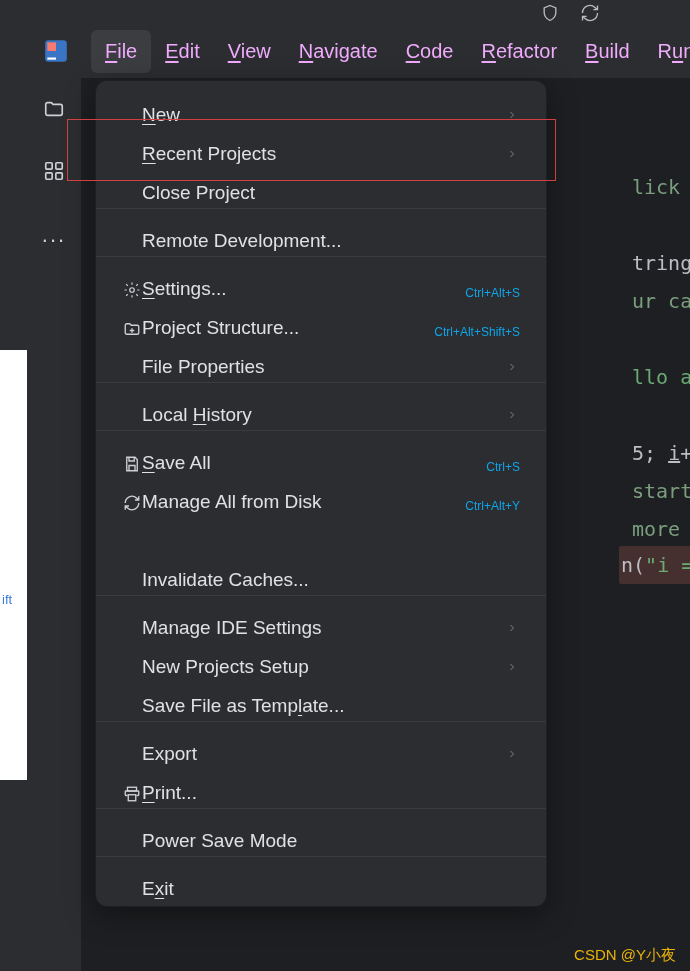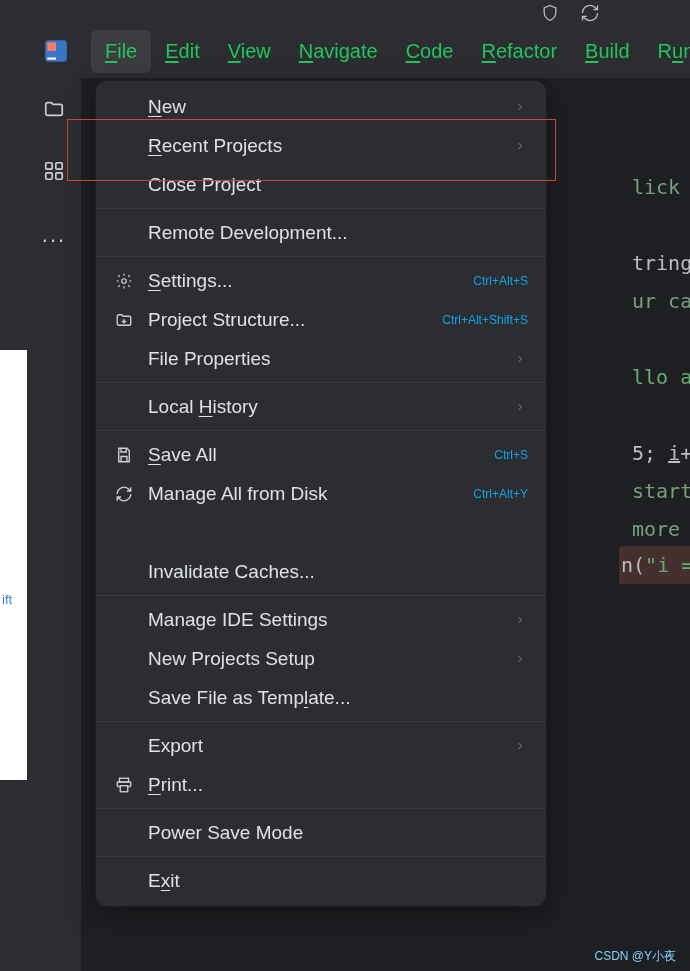--- a/index.html
+++ b/index.html
@@ -1,42 +1,42 @@
 <!DOCTYPE html>
 <html><head>
 <meta charset="utf-8">
 <style>
   html,body{margin:0;padding:0;width:690px;height:971px;background:#2b2d30;color:#dfe1e5;font-family:-apple-system,"Segoe UI",Arial,sans-serif;font-size:16px;overflow:hidden;position:relative}
   .top-external{position:absolute;top:0;left:540px;right:0;height:30px;display:flex;align-items:center;gap:20px;color:#bbb}
   .top-external svg{height:20px;width:20px}
   .ide-root{position:absolute;top:24px;left:27px;right:0;bottom:0;background:#2b2d30}
   .menubar{height:54px;display:flex;align-items:center;padding-left:10px;gap:0}
   .logo{width:26px;height:26px;margin:0 22px 0 6px;display:flex;align-items:center;justify-content:center}
-  .menu-item{padding:10px 14px;color:#22c55e;font-size:20px;border-radius:6px}
+  .menu-item{padding:10px 14px;color:#f0abfc;font-size:20px;border-radius:6px}
   .menu-item.active{background:#3b3d41}
   .menu-item u{text-decoration:underline;text-underline-offset:3px}
   .body{display:flex;height:calc(100% - 54px)}
   .gutter{width:54px;border-right:1px solid #1e1f22;display:flex;flex-direction:column;align-items:center;padding-top:20px;gap:36px}
   .gutter svg,.gutter .dots{color:#ced0d6}
   .dots{letter-spacing:2px;font-size:22px}
   .editor{flex:1;position:relative;background:#1e1f22;font-family:ui-monospace,Menlo,Consolas,monospace;font-size:20px;line-height:38px;padding-top:90px;padding-left:450px;white-space:pre;color:#bcbec4;overflow:hidden}
   .tok-c{color:#7a9e7e}.tok-s{color:#6aab73}.tok-op{color:#bcbec4}
   .hl{background:#45302f;border-radius:2px;padding:0 2px}
   .dropdown{position:absolute;top:80px;left:95px;width:450px;background:#2b2d30;border:1px solid #1e1f22;border-radius:12px;box-shadow:0 8px 30px rgba(0,0,0,.4);padding:6px 0;z-index:50}
-  .dd-item{display:flex;align-items:center;height:39px;padding:0 18px;color:#dfe1e5;font-size:19px;gap:14px}
+  .dd-item{display:flex;align-items:flex-end;height:39px;padding:0 26px;color:#dfe1e5;font-size:19px;}
   .dd-ico{width:20px;height:20px;flex:0 0 20px;display:flex;align-items:center;justify-content:center;color:#ced0d6}
   .dd-txt{flex:1}
   .dd-txt u{text-decoration:underline;text-underline-offset:3px}
   .dd-sc{color:#0ea5e9;font-size:12px}
   .dd-sub{flex:0 0 14px;color:#7f8185}
   .dd-sep{height:1px;background:#393b40;margin:4px 0}
   .redbox{position:absolute;top:119px;left:67px;width:487px;height:60px;border:1px solid #d04040;z-index:60;pointer-events:none}
   .left-sliver{position:absolute;top:350px;left:0;width:27px;height:430px;background:#fff}
   .left-label{position:absolute;top:592px;left:2px;font-size:13px;color:#3b7dd8}
-  .watermark{position:absolute;bottom:6px;right:14px;color:#7dd3fc;font-size:12px}
+  .watermark{position:absolute;bottom:6px;right:14px;color:#eab308;font-size:15px}
 </style>
 </head>
 <body>
 
 <div class="left-sliver"></div>
 <div class="left-label">ift</div>
 
 <div class="top-external">
   <span><svg viewBox="0 0 24 24" fill="none" stroke="currentColor" stroke-width="1.6">
         <path d="M12 3l7 3v5c0 5-3 8-7 10-4-2-7-5-7-10V6l7-3z"></path>

